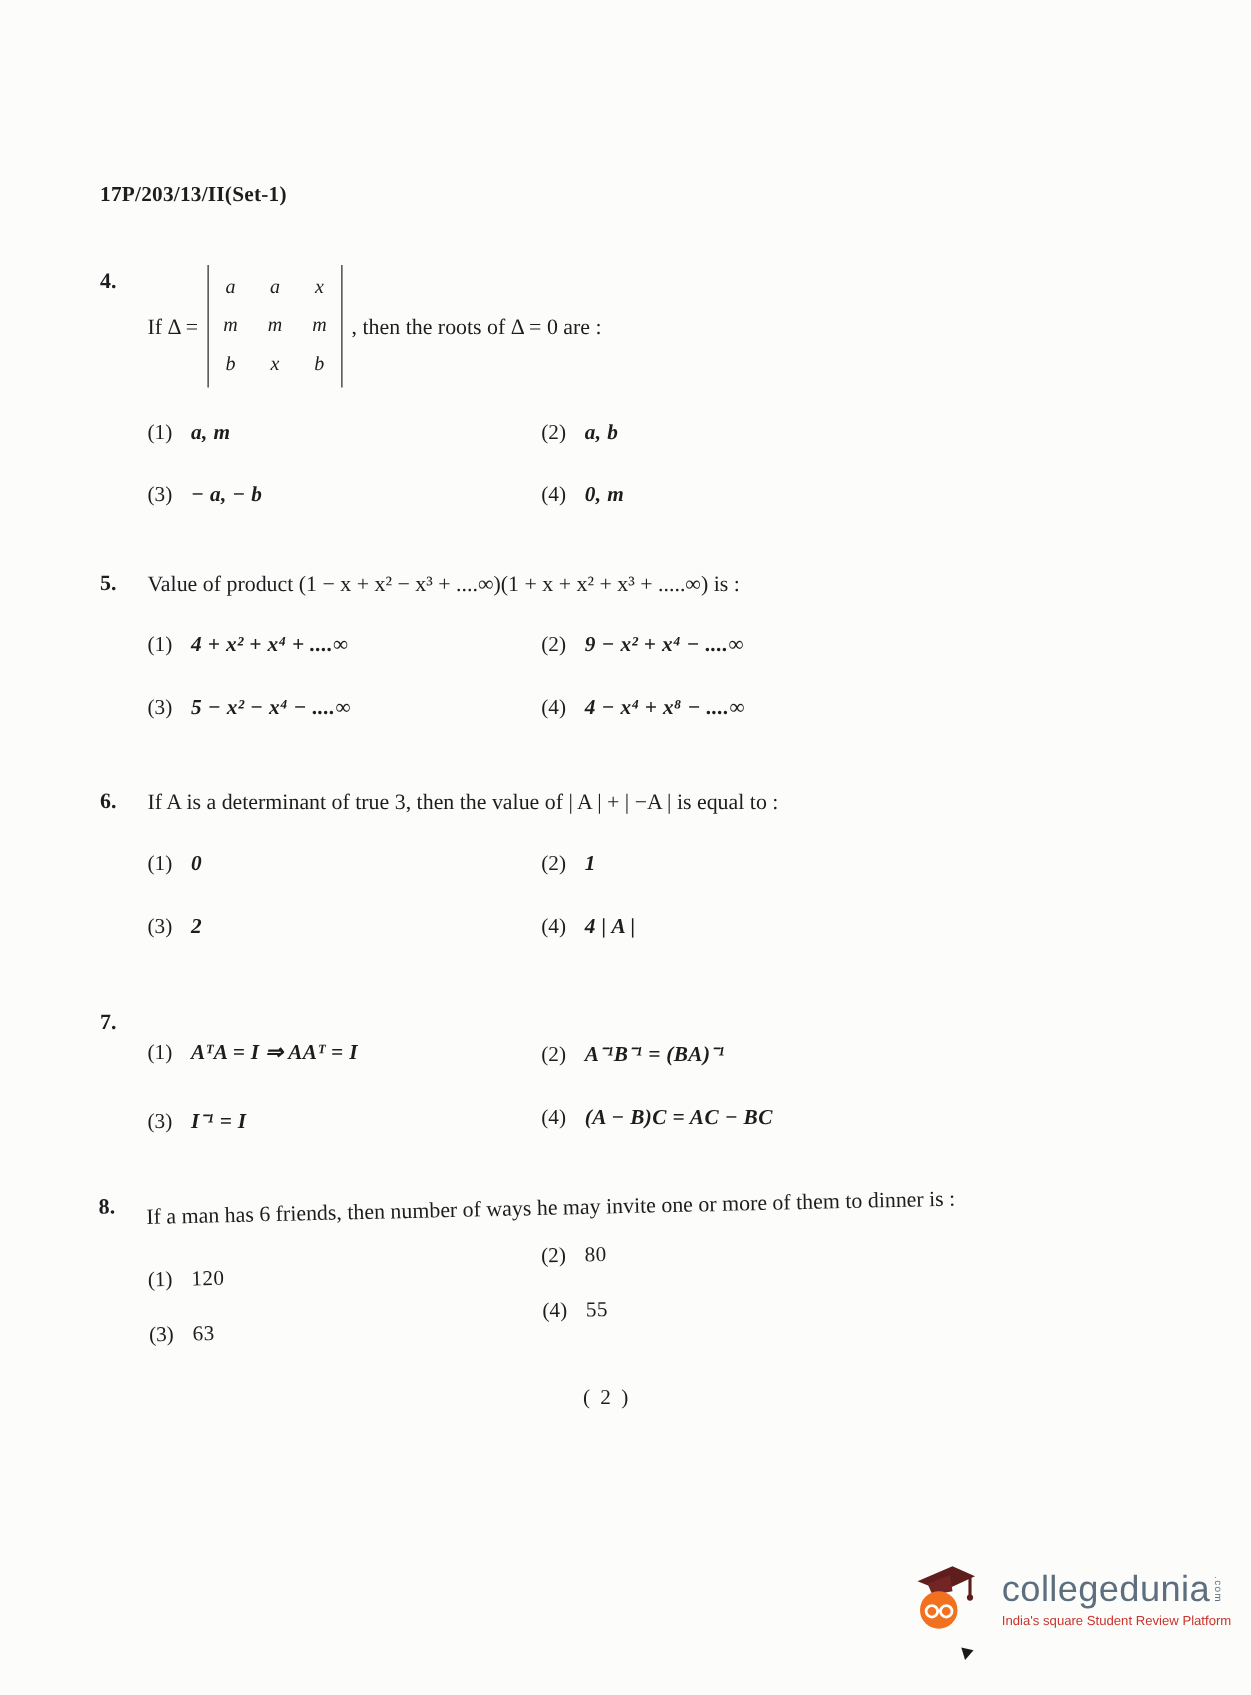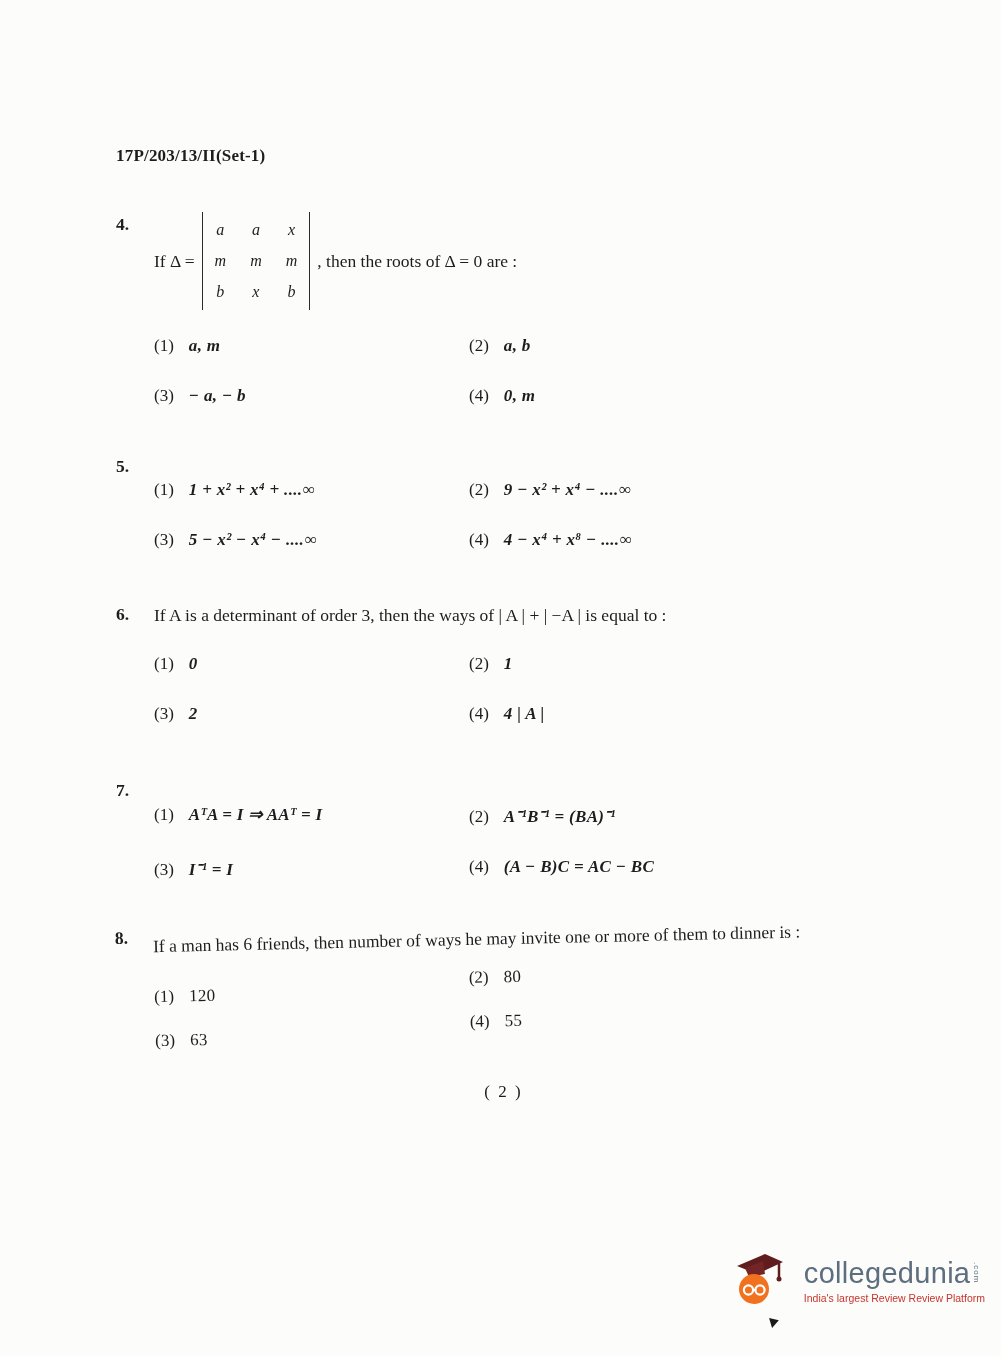--- a/index.html
+++ b/index.html
@@ -5,21 +5,21 @@
 <style>
   html,body{margin:0;padding:0;}
   body{
     width:1001px;height:1356px;
     background:#fcfcfb;
     font-family:"Liberation Serif",serif;
     color:#1d1d1f;
     position:relative;
     overflow:hidden;
   }
-  .sheet{padding:146px 110px 0 116px;}
+  .sheet{padding:146px 110px 0 80px;}
   .paper-code{font-weight:bold;font-size:17px;letter-spacing:.2px;}
 
   .question{display:flex;align-items:flex-start;}
   .q4{margin-top:46px;}
   .q5{margin-top:48px;}
   .q6{margin-top:52px;}
   .q7{margin-top:54px;}
   .q8{margin-top:46px;transform:rotate(-1.3deg);transform-origin:left center;}
   .qnum{font-weight:bold;font-size:17.5px;flex:0 0 38px;padding-top:2px;}
   .qbody{flex:1;}
@@ -110,45 +110,46 @@
           <span class="olabel">(4)</span>
           <span class="otext">0, m</span>
         </div>
       </div>
     </div>
   </div>
 
   <div class="question q5">
     <div class="qnum">5.</div>
     <div class="qbody">
-      <div class="options math">
-        <div class="opt">
-          <span class="olabel">(1)</span>
-          <span class="otext">1 + x² + x⁴ + ....∞</span>
+      <div class="qtext">Value of product (1 − x + x² − x³ + ....∞)(1 + x + x² + x³ + .....∞) is :</div>
+      <div class="options math">
+        <div class="opt">
+          <span class="olabel">(1)</span>
+          <span class="otext">4 + x² + x⁴ + ....∞</span>
         </div>
         <div class="opt">
           <span class="olabel">(2)</span>
           <span class="otext">9 − x² + x⁴ − ....∞</span>
         </div>
         <div class="opt">
           <span class="olabel">(3)</span>
           <span class="otext">5 − x² − x⁴ − ....∞</span>
         </div>
         <div class="opt">
           <span class="olabel">(4)</span>
           <span class="otext">4 − x⁴ + x⁸ − ....∞</span>
         </div>
       </div>
     </div>
   </div>
 
   <div class="question q6">
     <div class="qnum">6.</div>
     <div class="qbody">
-      <div class="qtext">If A is a determinant of order 3, then the ways of | A | + | −A |  is equal to :</div>
+      <div class="qtext">If A is a determinant of true 3, then the value of | A | + | −A |  is equal to :</div>
       <div class="options math">
         <div class="opt">
           <span class="olabel">(1)</span>
           <span class="otext">0</span>
         </div>
         <div class="opt">
           <span class="olabel">(2)</span>
           <span class="otext">1</span>
         </div>
         <div class="opt">
@@ -227,16 +228,16 @@
       <circle cx="17.5" cy="40" r="4.6" fill="none" stroke="#ffffff" stroke-width="2.2"></circle>
       <circle cx="29" cy="40" r="4.6" fill="none" stroke="#ffffff" stroke-width="2.2"></circle>
       <line x1="22" y1="40" x2="24.5" y2="40" stroke="#ffffff" stroke-width="2"></line>
     </svg>
   </span>
   <span class="cd-text">
     <span class="cd-brand-row">
       <span class="cd-brand">collegedunia</span>
       <span class="cd-com">.com</span>
     </span>
-    <span class="cd-tagline">India's largest Review Review Platform</span>
+    <span class="cd-tagline">India's square Student Review Platform</span>
   </span>
 </div>
 <div class="scan-mark"></div>
 
 </body></html>

